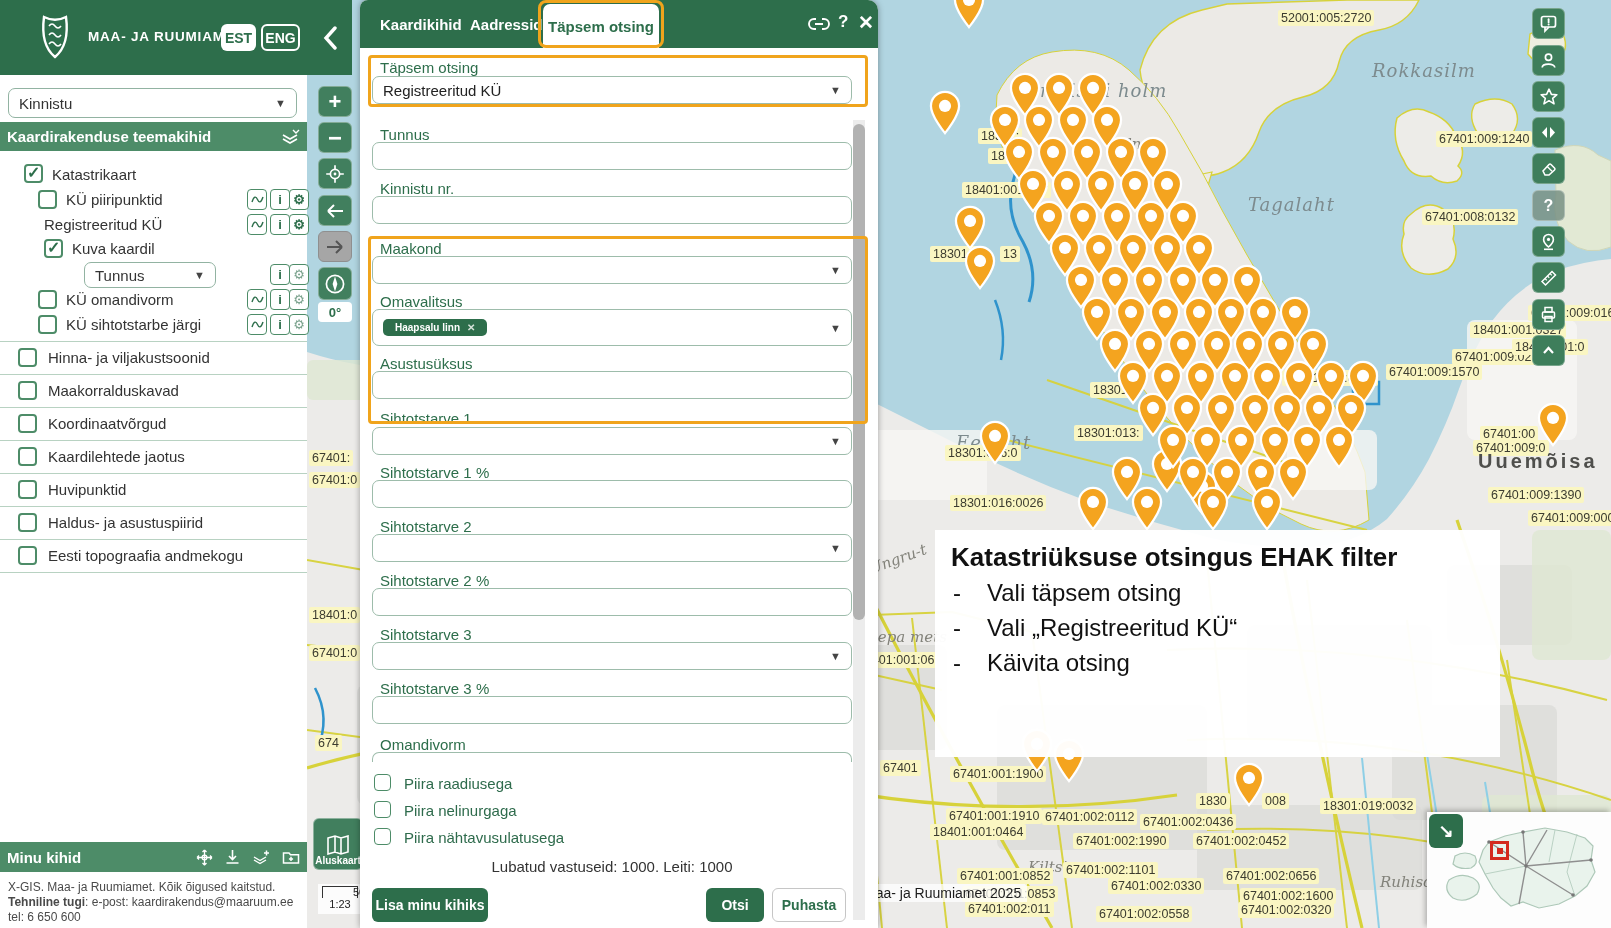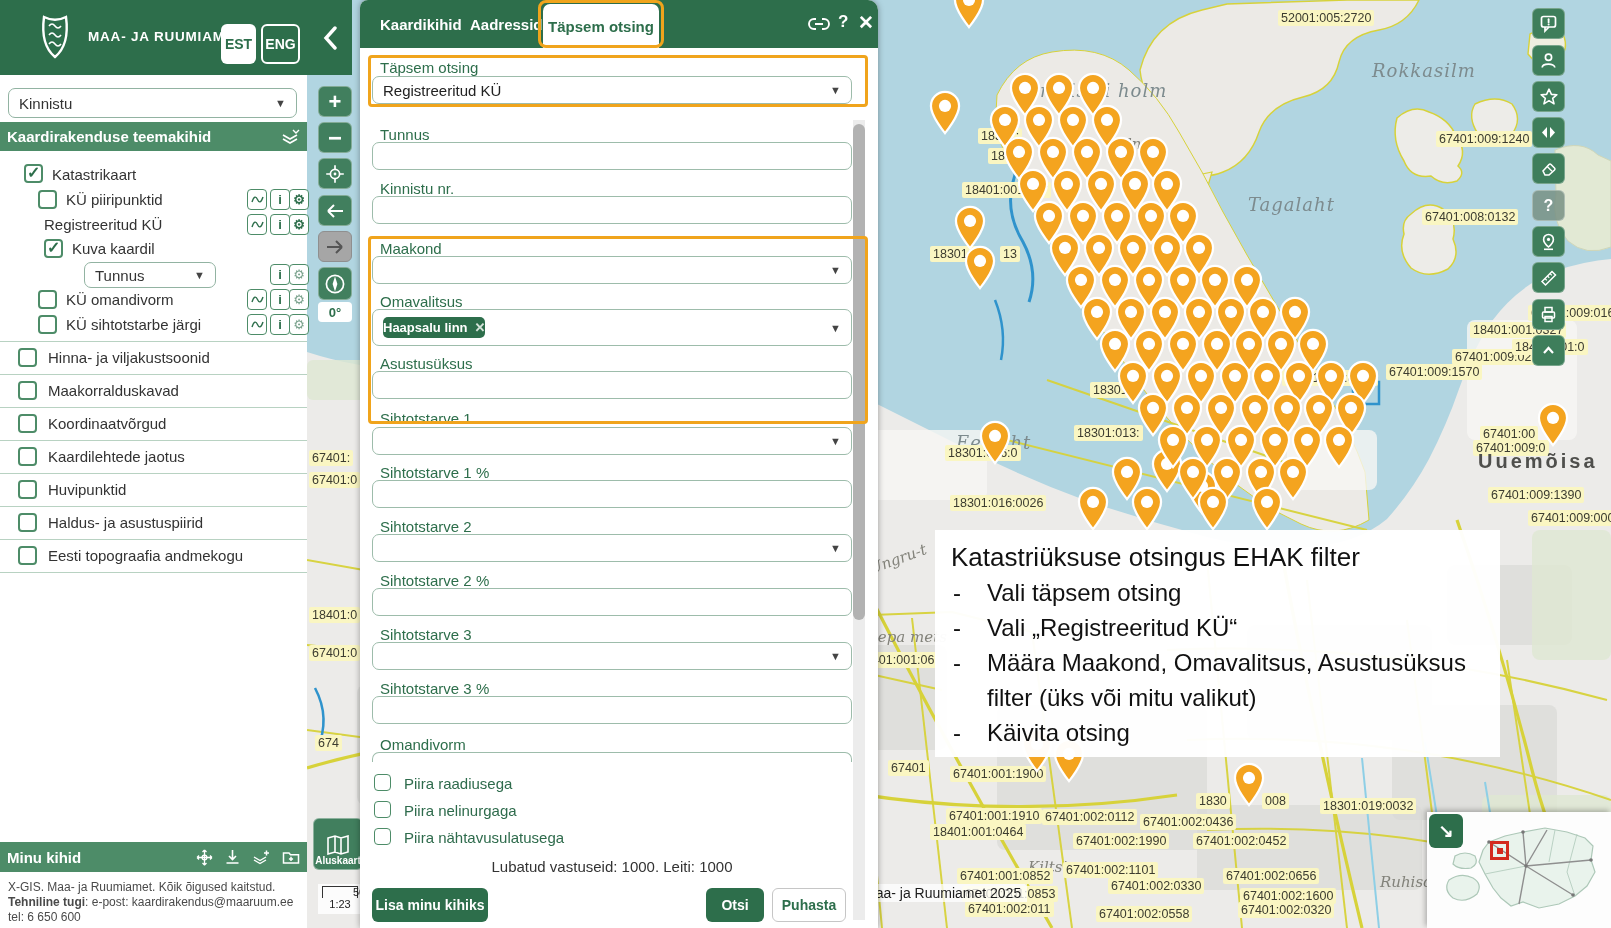--- a/index.html
+++ b/index.html
@@ -16,21 +16,21 @@
   .mlabel.smallit{font-family:"DejaVu Serif",serif;font-style:italic;color:#82827a;font-size:15px;}
   .mlabel.city{color:#4f4f4c;font-size:20px;font-weight:bold;letter-spacing:3px;}
   .pin{position:absolute;width:34px;height:45px;z-index:3;}
   .pin path{fill:#F4A41F;stroke:#fff;stroke-width:2.4;}
   .pin circle{fill:#fff;}
   
   .sidebar{position:absolute;left:0;top:0;width:307px;height:928px;background:#fff;z-index:6;}
   .s-header{position:absolute;left:0;top:0;width:307px;height:75px;background:#2D6E4B;}
   .brand{position:absolute;left:88px;top:29px;color:#fff;font-size:13.5px;font-weight:600;
          letter-spacing:.8px;text-transform:uppercase;}
-  .langbtn{position:absolute;top:24px;height:40px;border-radius:6px;font-size:14px;font-weight:bold;
+  .langbtn{position:absolute;top:24px;height:27px;border-radius:6px;font-size:14px;font-weight:bold;
            display:flex;align-items:center;justify-content:center;box-sizing:border-box;}
   .est{left:221px;width:35px;background:#fff;color:#2D6E4B;}
   .eng{left:261px;width:39px;border:2px solid #fff;color:#fff;background:transparent;}
   .select-box{box-sizing:border-box;border:1.5px solid #92b3a2;border-radius:7px;background:#fff;
               font-size:15px;color:#333;display:flex;align-items:center;padding:0 10px;}
   .caret{margin-left:auto;color:#444;font-size:11px;}
   .greenbar{position:absolute;left:0;width:307px;background:#4D8C68;color:#fff;font-weight:bold;
             font-size:15px;display:flex;align-items:center;padding:0 7px;box-sizing:border-box;}
   .tree-label{position:absolute;font-size:15px;color:#333;}
   .cb{position:absolute;width:19px;height:19px;border:2px solid #4D8C68;border-radius:4px;
@@ -57,36 +57,36 @@
         font-size:15px;font-weight:bold;}
   .ptab-active{position:absolute;left:183px;top:4px;width:116px;height:44px;background:#fff;
                border-radius:7px 7px 0 0;display:flex;align-items:center;justify-content:center;
                color:#2D6E4B;font-size:15px;font-weight:bold;}
   .oframe{position:absolute;border:3.5px solid #F0A41C;border-radius:6px;box-sizing:border-box;
           pointer-events:none;z-index:8;}
   .flabel{position:absolute;left:20px;font-size:15px;color:#2D6E4B;}
   .finput{position:absolute;left:12px;width:480px;height:28px;border:1.4px solid #9dbcab;
           border-radius:7px;background:#fff;box-sizing:border-box;display:flex;align-items:center;
           padding:0 10px;font-size:15px;color:#222;}
-  .chip{background:#2D6E4B;color:#fff;font-size:13px;font-weight:bold;border-radius:5px;
-        padding:3px 0;display:inline-flex;align-items:center;gap:7px;}
+  .chip{background:#2D6E4B;color:#fff;font-size:10px;font-weight:bold;border-radius:5px;
+        padding:3px 12px;display:inline-flex;align-items:center;gap:7px;}
   .chip .x{color:#d7e4db;font-weight:bold;}
   .pcheck{position:absolute;left:14px;width:17px;height:17px;border:1.5px solid #4D8C68;
           border-radius:4px;background:#fff;box-sizing:border-box;}
   .pchecklabel{position:absolute;left:44px;font-size:15px;color:#2e6b4c;}
   .pbtn{position:absolute;height:34px;border-radius:6px;font-size:14px;font-weight:bold;
         display:flex;align-items:center;justify-content:center;box-sizing:border-box;}
   .pbtn.green{background:#2D6E4B;color:#fff;}
   .pbtn.white{background:#fff;border:1.5px solid #c6c6c6;color:#2D6E4B;}
   .scroll-track{position:absolute;left:493px;top:120px;width:12px;height:800px;background:#ececec;}
   .scroll-thumb{position:absolute;left:493px;top:124px;width:12px;height:496px;background:#b2b2b2;border-radius:6px;}
   
   .overlay{position:absolute;left:935px;top:530px;width:565px;height:227px;background:rgba(255,255,255,.97);
            z-index:4;color:#111;}
-  .ov-title{margin:12px 16px 2px 16px;font-size:26px;font-weight:400;}
+  .ov-title{margin:12px 16px 2px 16px;font-size:26px;font-weight:700;}
   .ov-line{position:relative;padding-left:52px;font-size:24px;line-height:35px;}
   .ov-line::before{content:"-";position:absolute;left:18px;}
   .rtool{position:absolute;left:1532px;width:33px;height:31px;background:#3E7E5B;
          border:1px solid rgba(255,255,255,.3);border-radius:6px;display:flex;align-items:center;
          justify-content:center;z-index:5;box-sizing:border-box;color:#fff;}
   .rtool.dim{background:rgba(120,145,132,.85);}
   .minimap{position:absolute;left:1427px;top:812px;width:184px;height:116px;background:#fdfdfd;
            z-index:5;box-shadow:-2px -2px 5px rgba(0,0,0,.25);}
   .mm-btn{position:absolute;left:1429px;top:814px;width:34px;height:34px;background:#2D6E4B;
           border-radius:6px;color:#fff;font-size:18px;font-weight:bold;display:flex;align-items:center;
@@ -219,21 +219,21 @@
       <div class="mlabel code" style="left:1488px;top:487px;">67401:009:1390</div>
       <div class="mlabel code" style="left:1528px;top:510px;">67401:009:0002</div>
       <div class="mlabel smallit" style="left:868px;top:550px;transform:rotate(-20deg);">Ungru-t</div>
       <div class="mlabel smallit" style="left:848px;top:628px;">aralepa mets</div>
       <div class="mlabel code" style="left:855px;top:652px;">67401:001:06</div>
       <div class="mlabel code" style="left:309px;top:450px;">67401:</div>
       <div class="mlabel code" style="left:309px;top:472px;">67401:0</div>
       <div class="mlabel code" style="left:309px;top:607px;">18401:0</div>
       <div class="mlabel code" style="left:309px;top:645px;">67401:0</div>
       <div class="mlabel code" style="left:315px;top:735px;">674</div>
-      <div class="mlabel code" style="left:880px;top:760px;margin-left:8px;">67401</div>
+      <div class="mlabel code" style="left:880px;top:760px;">67401</div>
       <div class="mlabel code" style="left:950px;top:766px;">67401:001:1900</div>
       <div class="mlabel code" style="left:946px;top:808px;">67401:001:1910</div>
       <div class="mlabel code" style="left:930px;top:824px;">18401:001:0464</div>
       <div class="mlabel code" style="left:1042px;top:809px;">67401:002:0112</div>
       <div class="mlabel code" style="left:1140px;top:814px;">67401:002:0436</div>
       <div class="mlabel code" style="left:1073px;top:833px;">67401:002:1990</div>
       <div class="mlabel code" style="left:1193px;top:833px;">67401:002:0452</div>
       <div class="mlabel smallit" style="left:1028px;top:858px;">Kiltsi</div>
       <div class="mlabel code" style="left:1063px;top:862px;">67401:002:1101</div>
       <div class="mlabel code" style="left:957px;top:868px;">67401:001:0852</div>
@@ -615,21 +615,20 @@
   <div class="scalebox">
     <div class="bar">500</div>
     <div>1:23</div>
   </div>
 
   <div class="overlay">
     <div class="ov-title">Katastriüksuse otsingus EHAK filter</div>
     <div>
         <div class="ov-line">Vali täpsem otsing</div>
         <div class="ov-line">Vali „Registreeritud KÜ“</div>
-        <div class="ov-line">Määra Maakond, Omavalitsus, Asustusüksus filter (üks või mitu valikut)</div>
         <div class="ov-line">Käivita otsing</div>
       </div>
   </div>
 
   <div class="rtool" style="top:8px">
     <svg class="icon" width="19" height="19" viewBox="0 0 19 19">
       <rect x="2.5" y="2.5" width="14" height="10.5" rx="2" fill="none" stroke="#fff" stroke-width="1.7"></rect>
       <path d="M6,13 L6,17 L10,13" fill="none" stroke="#fff" stroke-width="1.7"></path>
       <path d="M9.6,5.2 V8.4" stroke="#fff" stroke-width="1.8" stroke-linecap="round"></path>
       <circle cx="9.6" cy="10.6" r="1" fill="#fff"></circle>

